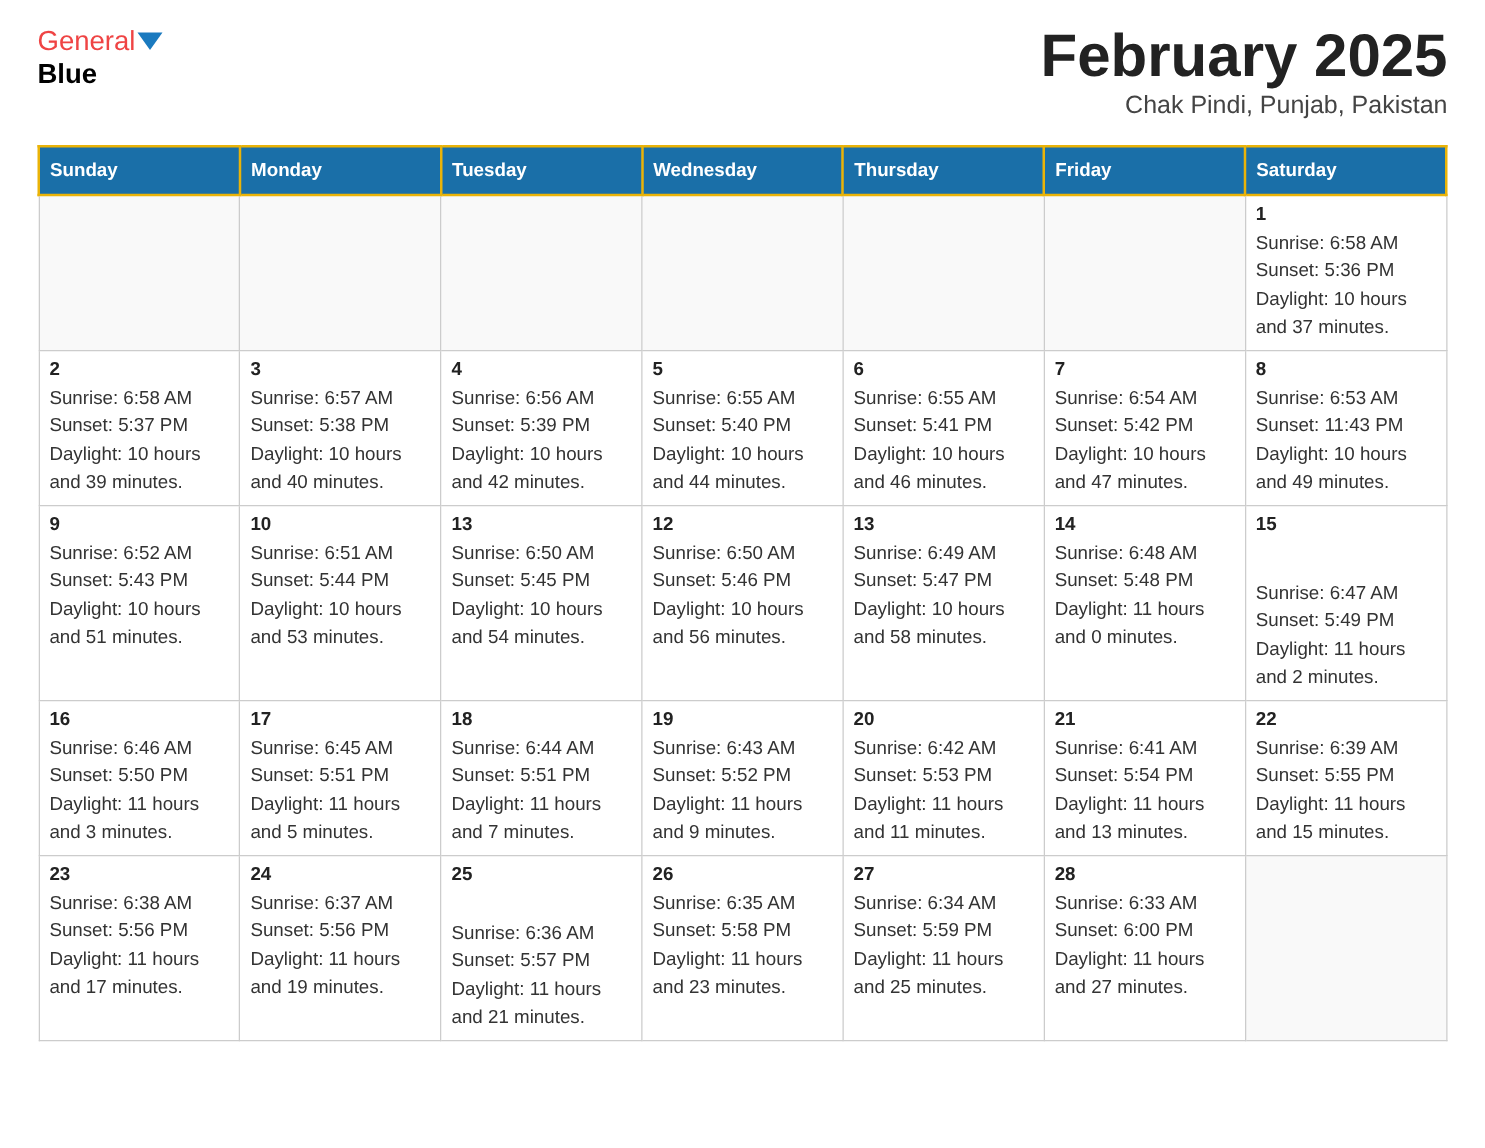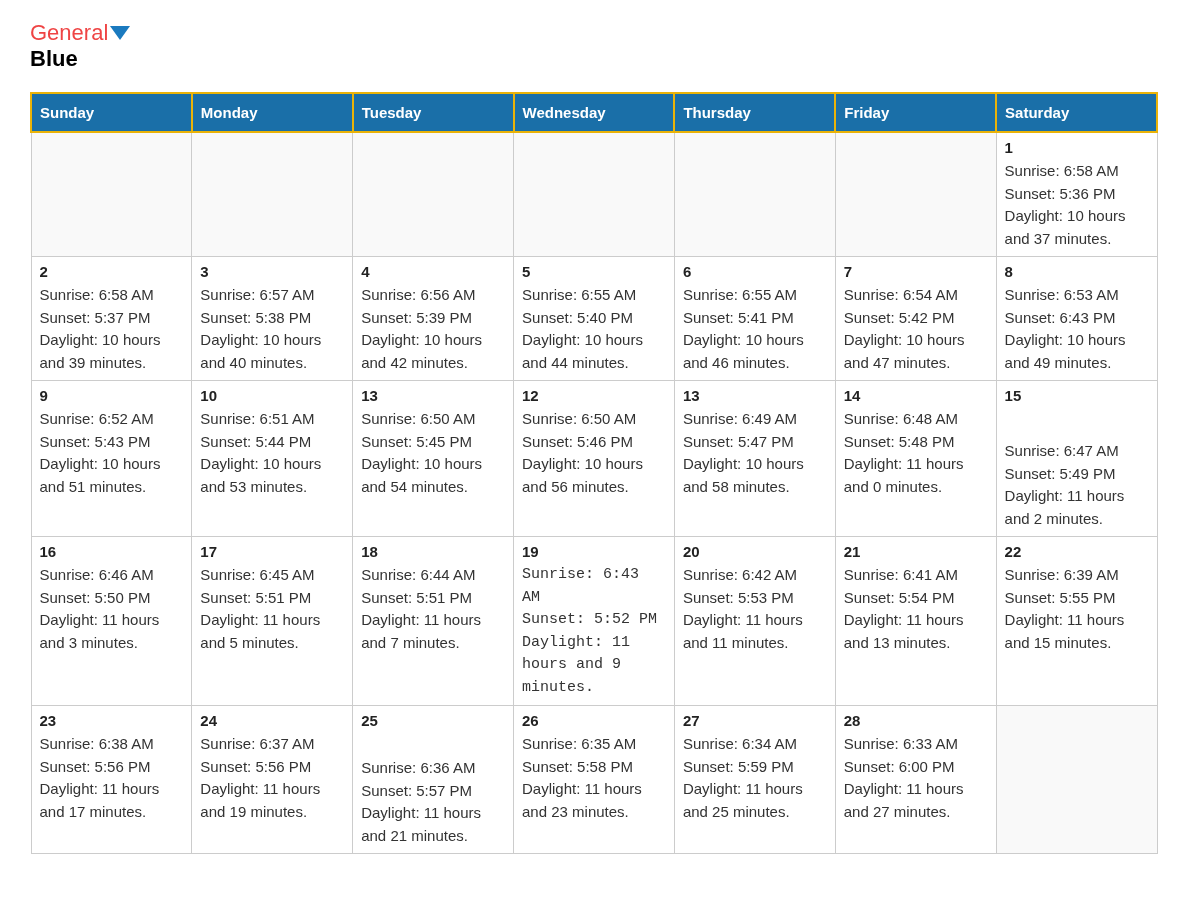--- a/index.html
+++ b/index.html
@@ -107,20 +107,24 @@
     <div class="logo-block">
       <div class="logo-row1">
         <span class="logo-text-general">General</span>
         <span class="logo-triangle"></span>
       </div>
       <div>
         <span class="logo-text-blue">Blue</span>
       </div>
     </div>
   </div>
+  <div class="title-block">
+    <h1>February 2025</h1>
+    <h2>Chak Pindi, Punjab, Pakistan</h2>
+  </div>
 </div>
 
 <table class="calendar">
   <thead>
     <tr>
     <th>Sunday</th>
         <th>Monday</th>
         <th>Tuesday</th>
         <th>Wednesday</th>
         <th>Thursday</th>
@@ -176,21 +180,21 @@
         </td>
         <td>
           <div class="day-number">7</div>
           <div class="day-info" style="white-space: pre-line;">Sunrise: 6:54 AM
 Sunset: 5:42 PM
 Daylight: 10 hours and 47 minutes.</div>
         </td>
         <td>
           <div class="day-number">8</div>
           <div class="day-info" style="white-space: pre-line;">Sunrise: 6:53 AM
-Sunset: 6:43 PM
+Sunset: 11:43 PM
 Daylight: 10 hours and 49 minutes.</div>
         </td>
       </tr>
       <tr class="week-row">
         <td>
           <div class="day-number">9</div>
           <div class="day-info" style="white-space: pre-line;">Sunrise: 6:52 AM
 Sunset: 5:43 PM
 Daylight: 10 hours and 51 minutes.</div>
         </td>
@@ -245,21 +249,21 @@
 Daylight: 11 hours and 5 minutes.</div>
         </td>
         <td>
           <div class="day-number">18</div>
           <div class="day-info" style="white-space: pre-line;">Sunrise: 6:44 AM
 Sunset: 5:51 PM
 Daylight: 11 hours and 7 minutes.</div>
         </td>
         <td>
           <div class="day-number">19</div>
-          <div class="day-info" style="white-space: pre-line; font-family: Liberation Mono, monospace;">Sunrise: 6:43 AM
+          <div class="day-info" style="white-space: pre-line;">Sunrise: 6:43 AM
 Sunset: 5:52 PM
 Daylight: 11 hours and 9 minutes.</div>
         </td>
         <td>
           <div class="day-number">20</div>
           <div class="day-info" style="white-space: pre-line;">Sunrise: 6:42 AM
 Sunset: 5:53 PM
 Daylight: 11 hours and 11 minutes.</div>
         </td>
         <td>

